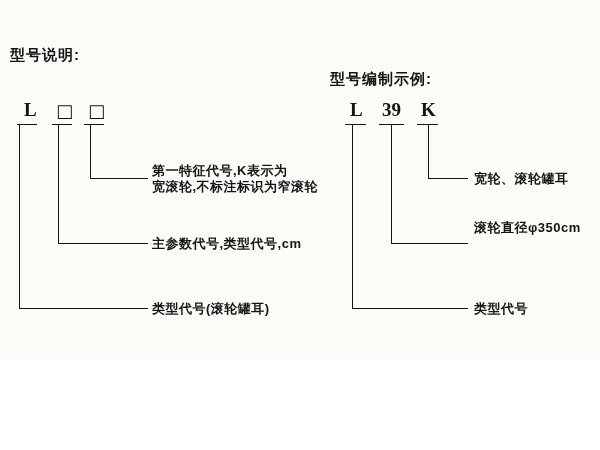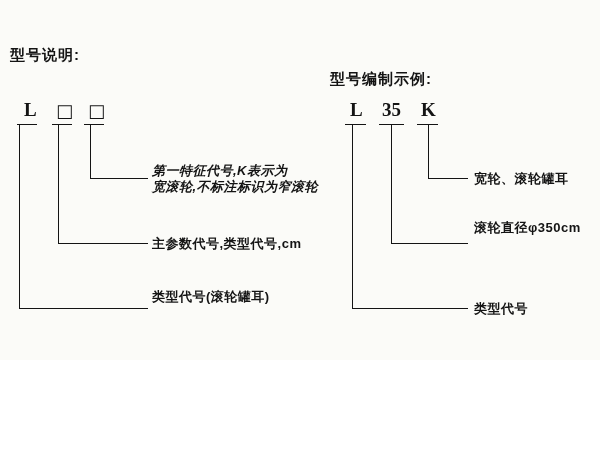--- a/index.html
+++ b/index.html
@@ -53,21 +53,21 @@
 <div class="canvas">
 
   <div class="title left-title">型号说明:</div>
   <div class="title right-title">型号编制示例:</div>
 
   <span class="code" style="left:24px;">L</span>
   <span class="code box-glyph" style="left:56px;">□</span>
   <span class="code box-glyph" style="left:88px;">□</span>
 
   <span class="code" style="left:350px;">L</span>
-  <span class="code" style="left:382px;">35</span>
+  <span class="code" style="left:382px;">39</span>
   <span class="code" style="left:421px;">K</span>
 
   <div class="u" style="left:17px;  width:20px;"></div>
   <div class="u" style="left:52px;  width:20px;"></div>
   <div class="u" style="left:84px;  width:20px;"></div>
   <div class="u" style="left:345px; width:21px;"></div>
   <div class="u" style="left:379px; width:25px;"></div>
   <div class="u" style="left:417px; width:21px;"></div>
 
   <div class="vl" style="left:90px; height:54px;"></div>
@@ -81,24 +81,24 @@
 
   <div class="vl" style="left:428px; height:54px;"></div>
   <div class="hl" style="top:178px; left:428px; width:40px;"></div>
 
   <div class="vl" style="left:391px; height:119px;"></div>
   <div class="hl" style="top:243px; left:391px; width:77px;"></div>
 
   <div class="vl" style="left:352px; height:184px;"></div>
   <div class="hl" style="top:308px; left:352px; width:116px;"></div>
 
-  <div class="lbl" style="left:152px; top:163px;font-style:italic;">
+  <div class="lbl" style="left:152px; top:163px;">
     <div>第一特征代号,K表示为</div>
     <div>宽滚轮,不标注标识为窄滚轮</div>
   </div>
   <div class="lbl" style="left:152px; top:236px;">主参数代号,类型代号,cm</div>
-  <div class="lbl" style="left:152px; top:289px;">类型代号(滚轮罐耳)</div>
+  <div class="lbl" style="left:152px; top:301px;">类型代号(滚轮罐耳)</div>
 
   <div class="lbl" style="left:474px; top:171px;">宽轮、滚轮罐耳</div>
   <div class="lbl" style="left:474px; top:220px;">滚轮直径φ350cm</div>
   <div class="lbl" style="left:474px; top:301px;">类型代号</div>
 
 </div>
 
 </body></html>

